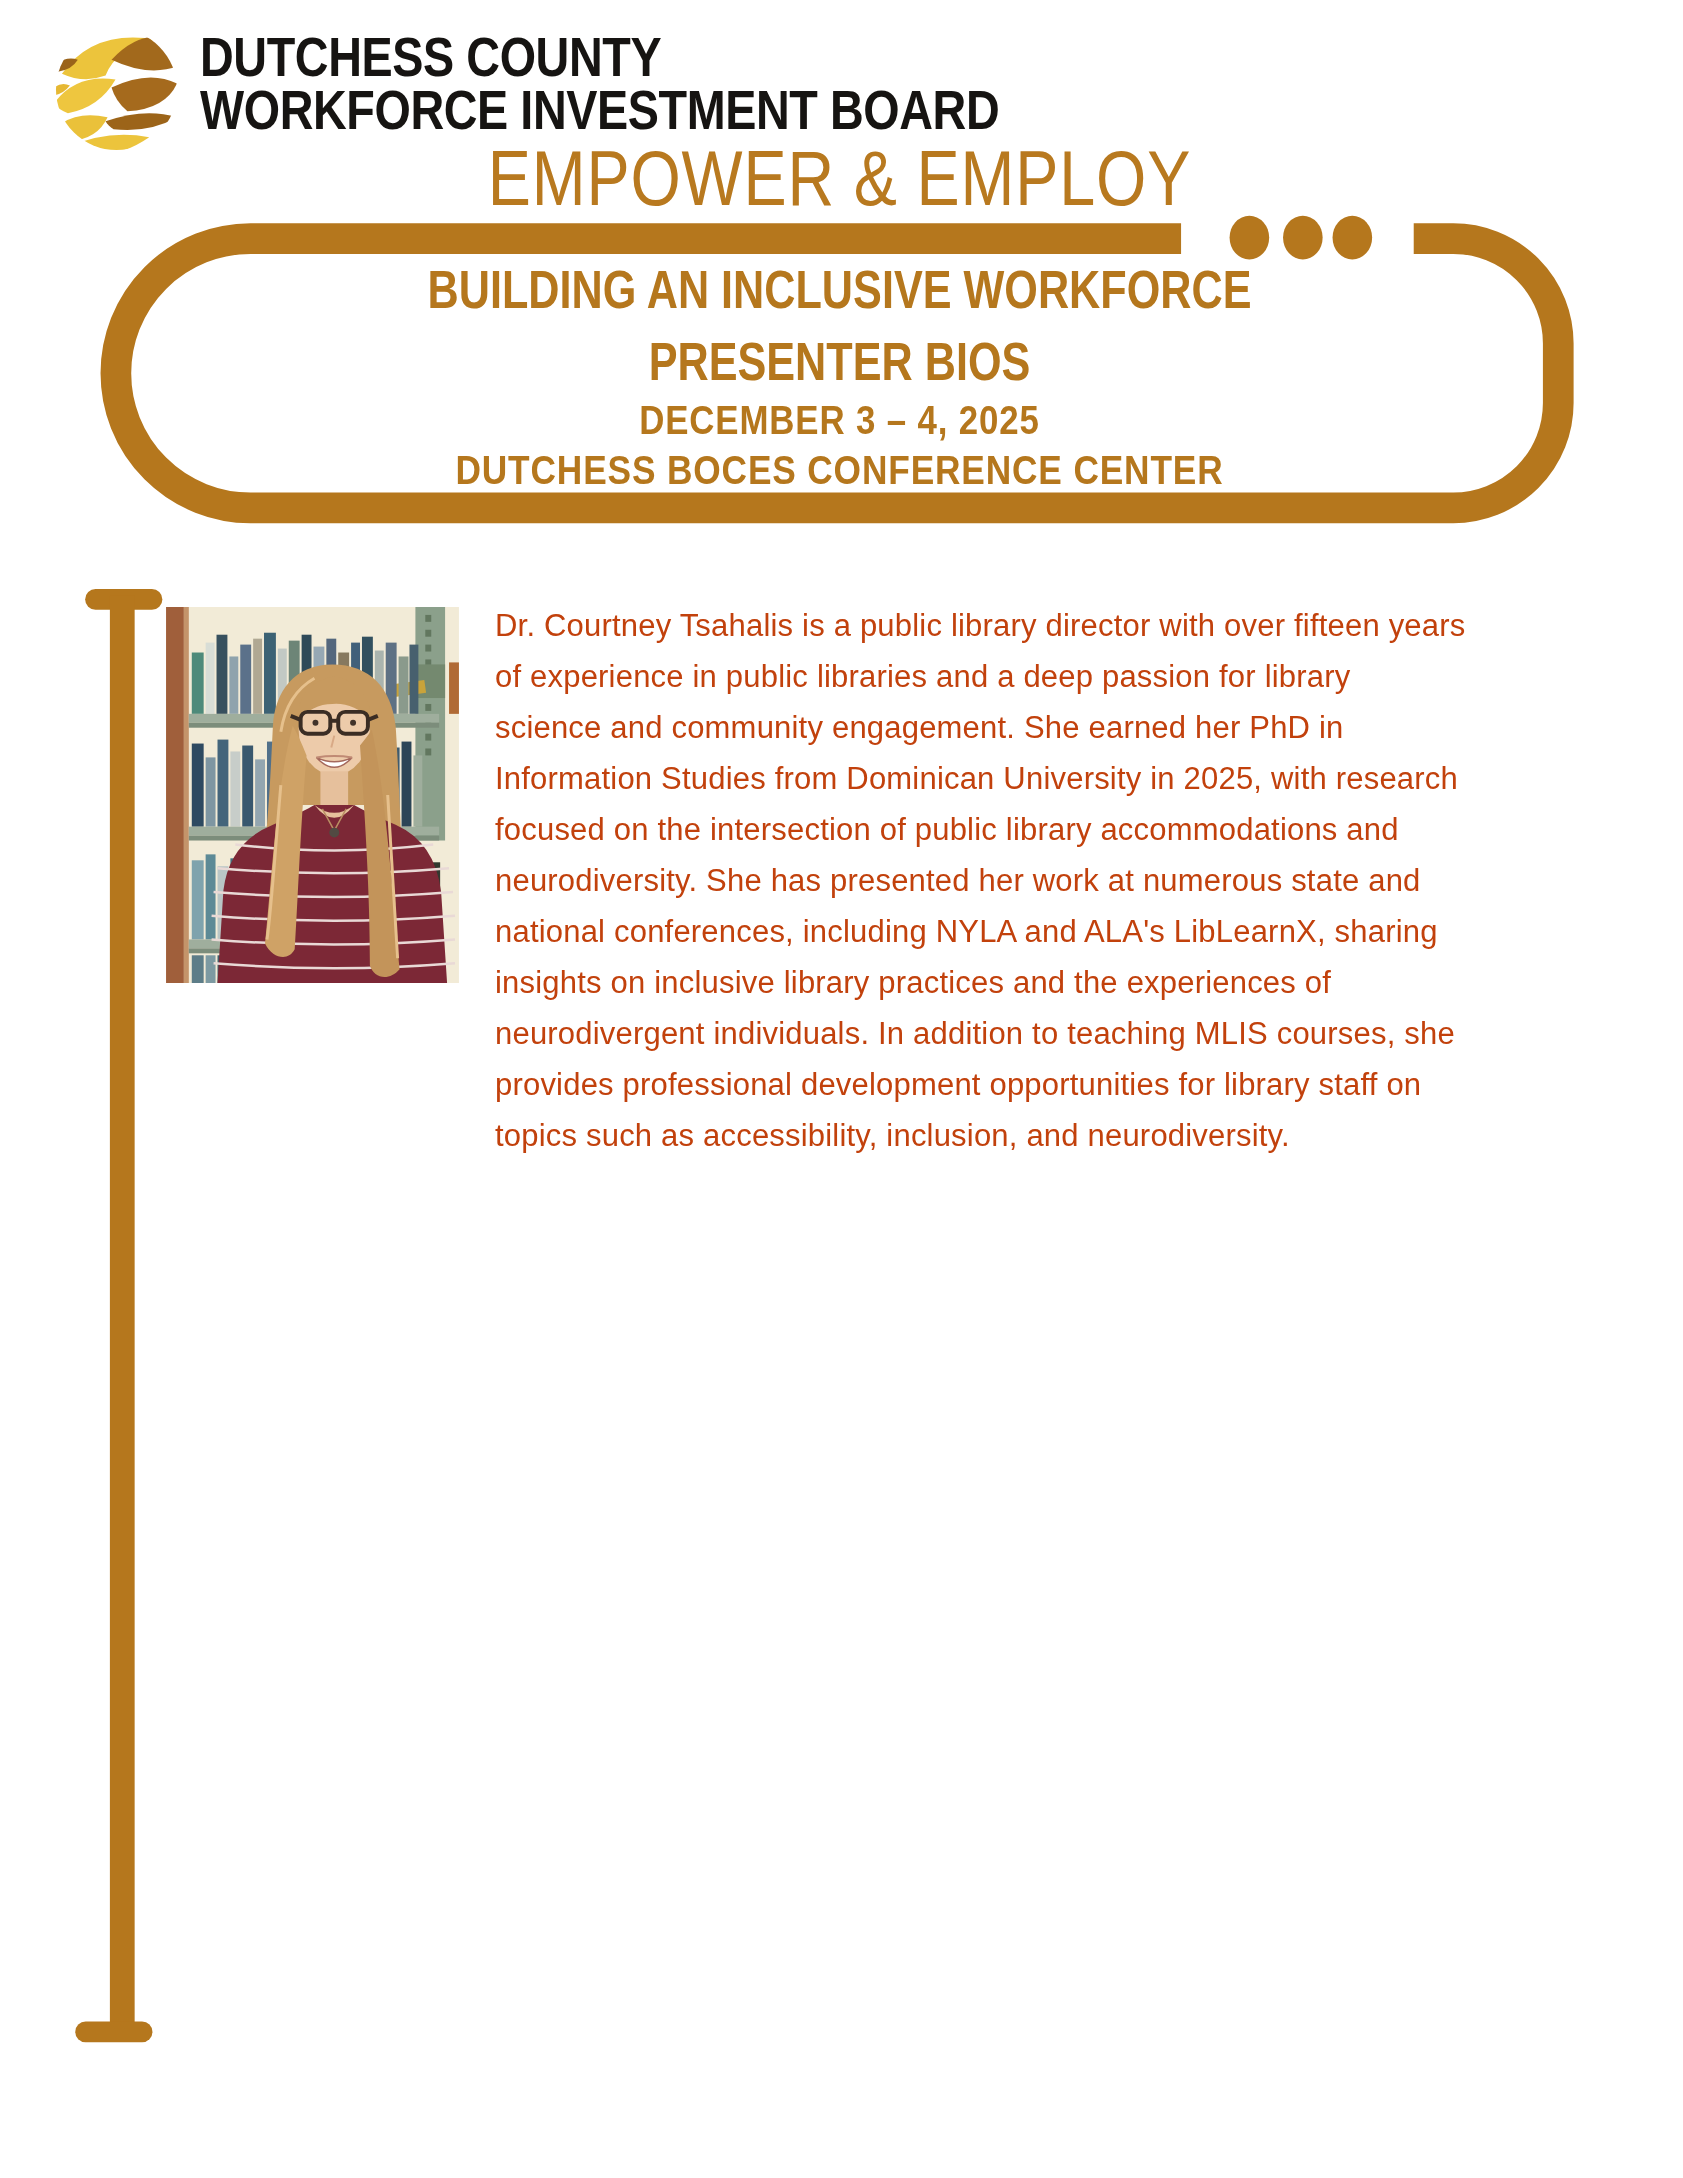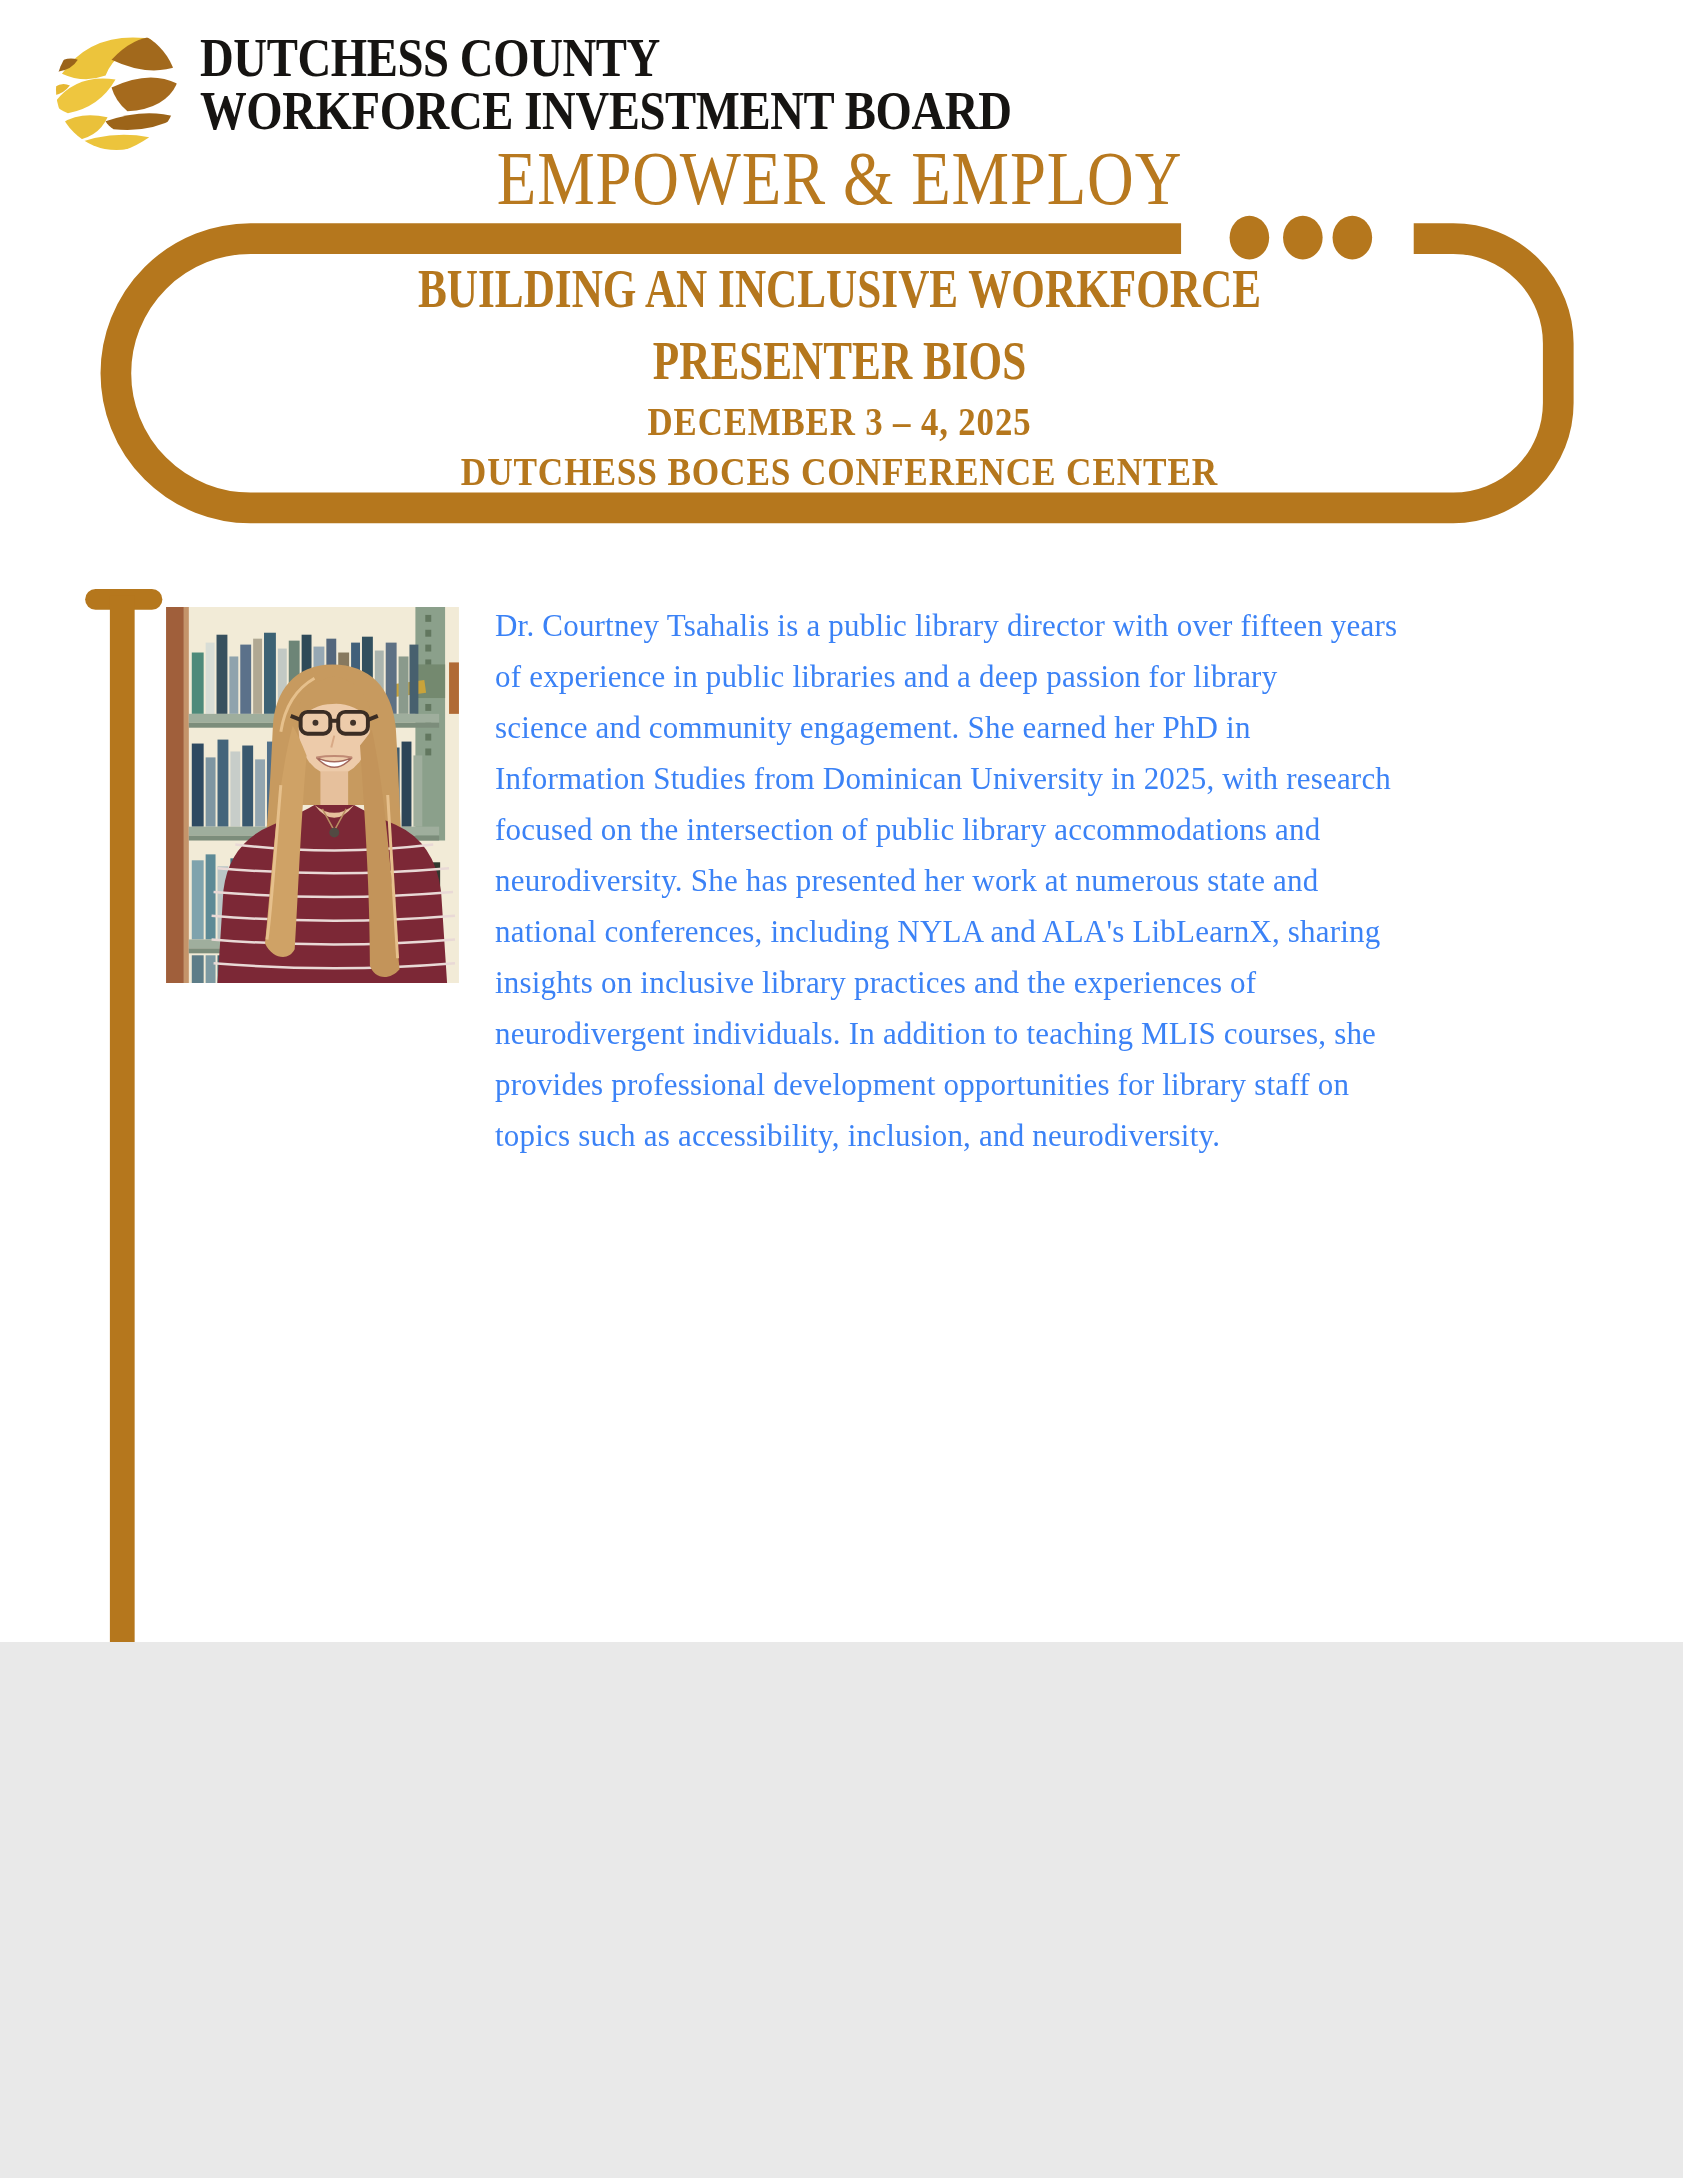--- a/index.html
+++ b/index.html
@@ -1,19 +1,19 @@
 <!DOCTYPE html>
 <html><head>
 <meta charset="utf-8">
 <style>
   html,body{margin:0;padding:0;background:#e9e9e9;}
   #page{
-    position:relative;width:1683px;height:1642px;background:#ffffff;
+    position:relative;width:1683px;height:2178px;background:#ffffff;
     margin:0 auto;overflow:hidden;
-    font-family:Liberation Serif, serif;
+    font-family:Liberation Sans, sans-serif;
   }
   .abs{position:absolute;}
   .orgline{
     left:200px;color:#161412;font-weight:bold;font-size:55px;line-height:55px;
     letter-spacing:-0.5px;transform:scaleX(0.85);transform-origin:left center;
     white-space:nowrap;
   }
   .tagline{
     left:0;width:1679px;text-align:center;color:#b8791f;font-size:77px;
     line-height:79px;font-weight:normal;letter-spacing:1px;
@@ -21,21 +21,21 @@
   }
   .bannerline{
     left:111px;width:1457px;text-align:center;color:#b5771d;font-weight:bold;
     transform-origin:center;white-space:nowrap;
   }
   .banner-title{top:258px;font-size:54px;transform:scaleX(0.80);}
   .banner-subtitle{top:330px;font-size:54px;transform:scaleX(0.80);}
   .banner-date{top:397px;font-size:41px;transform:scaleX(0.85);letter-spacing:1px;}
   .banner-venue{top:447px;font-size:41px;transform:scaleX(0.86);letter-spacing:1px;}
   .bio{
-    left:495px;top:600px;width:1188px;color:#3b82f6;font-size:31px;
+    left:495px;top:600px;width:1188px;color:#c2410c;font-size:31px;
     line-height:51px;letter-spacing:0.2px;white-space:pre-line;
   }
   svg{display:block;}
 </style>
 </head>
 <body>
 
 <div id="page">
 
   <svg class="abs" style="left:54px;top:26px;" width="125" height="129" viewBox="0 0 126 130" aria-hidden="true">

